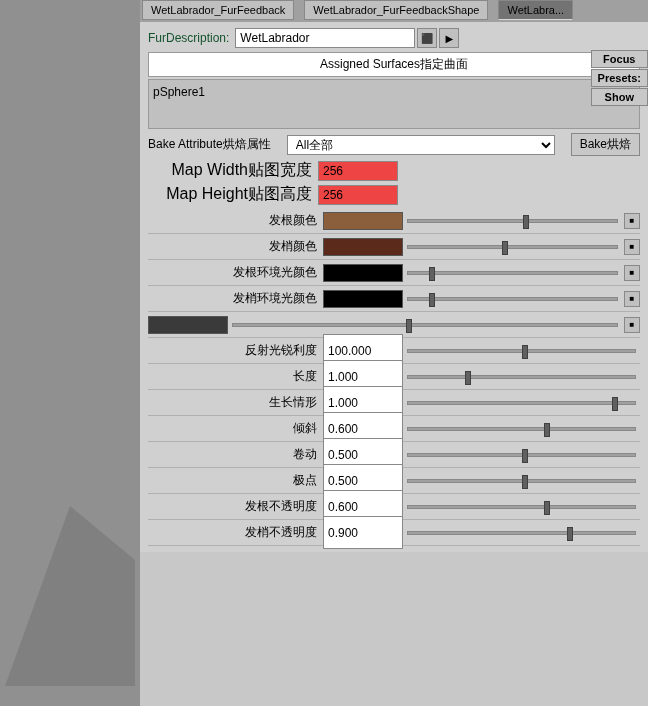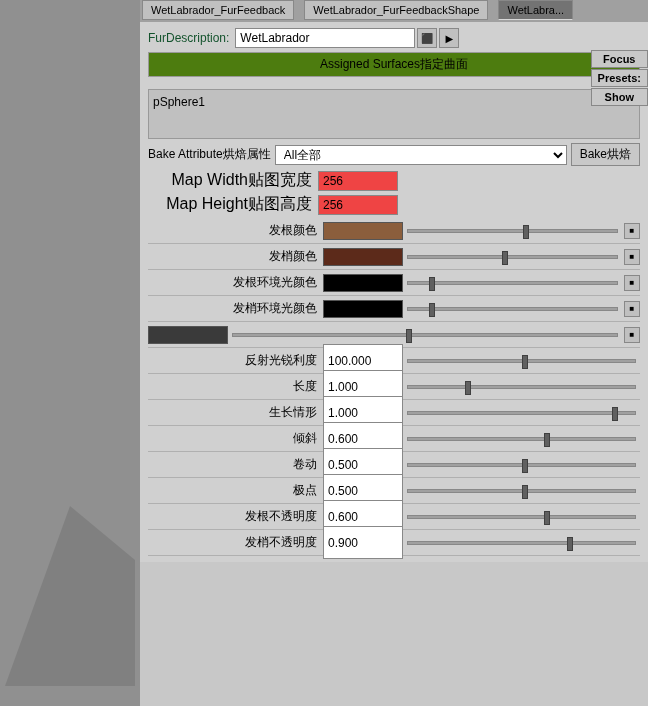--- a/index.html
+++ b/index.html
@@ -92,47 +92,47 @@
       background: #c8c8c8;
       border: 1px solid #888;
       padding: 2px 6px;
       font-size: 11px;
       cursor: pointer;
       text-align: center;
       font-weight: bold;
     }
 
     .section-header {
-      background: #4d7c0f;
+      background: #ffffff;
       border: 1px solid #999;
       text-align: center;
       padding: 3px 0;
       font-size: 12px;
-      margin-bottom: 12px;
+      margin-bottom: 2px;
     }
 
     .assigned-surfaces-area {
       background: #c0c0c0;
       border: 1px solid #999;
       min-height: 50px;
       padding: 4px;
       margin-bottom: 4px;
     }
 
     .surface-item {
       font-size: 12px;
       color: #000;
       padding: 1px 0;
     }
 
     .bake-row {
       display: flex;
       align-items: center;
       margin-bottom: 4px;
-      gap: 4px;
+      gap: 16px;
     }
 
     .bake-label {
       font-size: 12px;
       color: #000;
     }
 
     .bake-dropdown {
       background: #fff;
       border: 1px solid #888;

